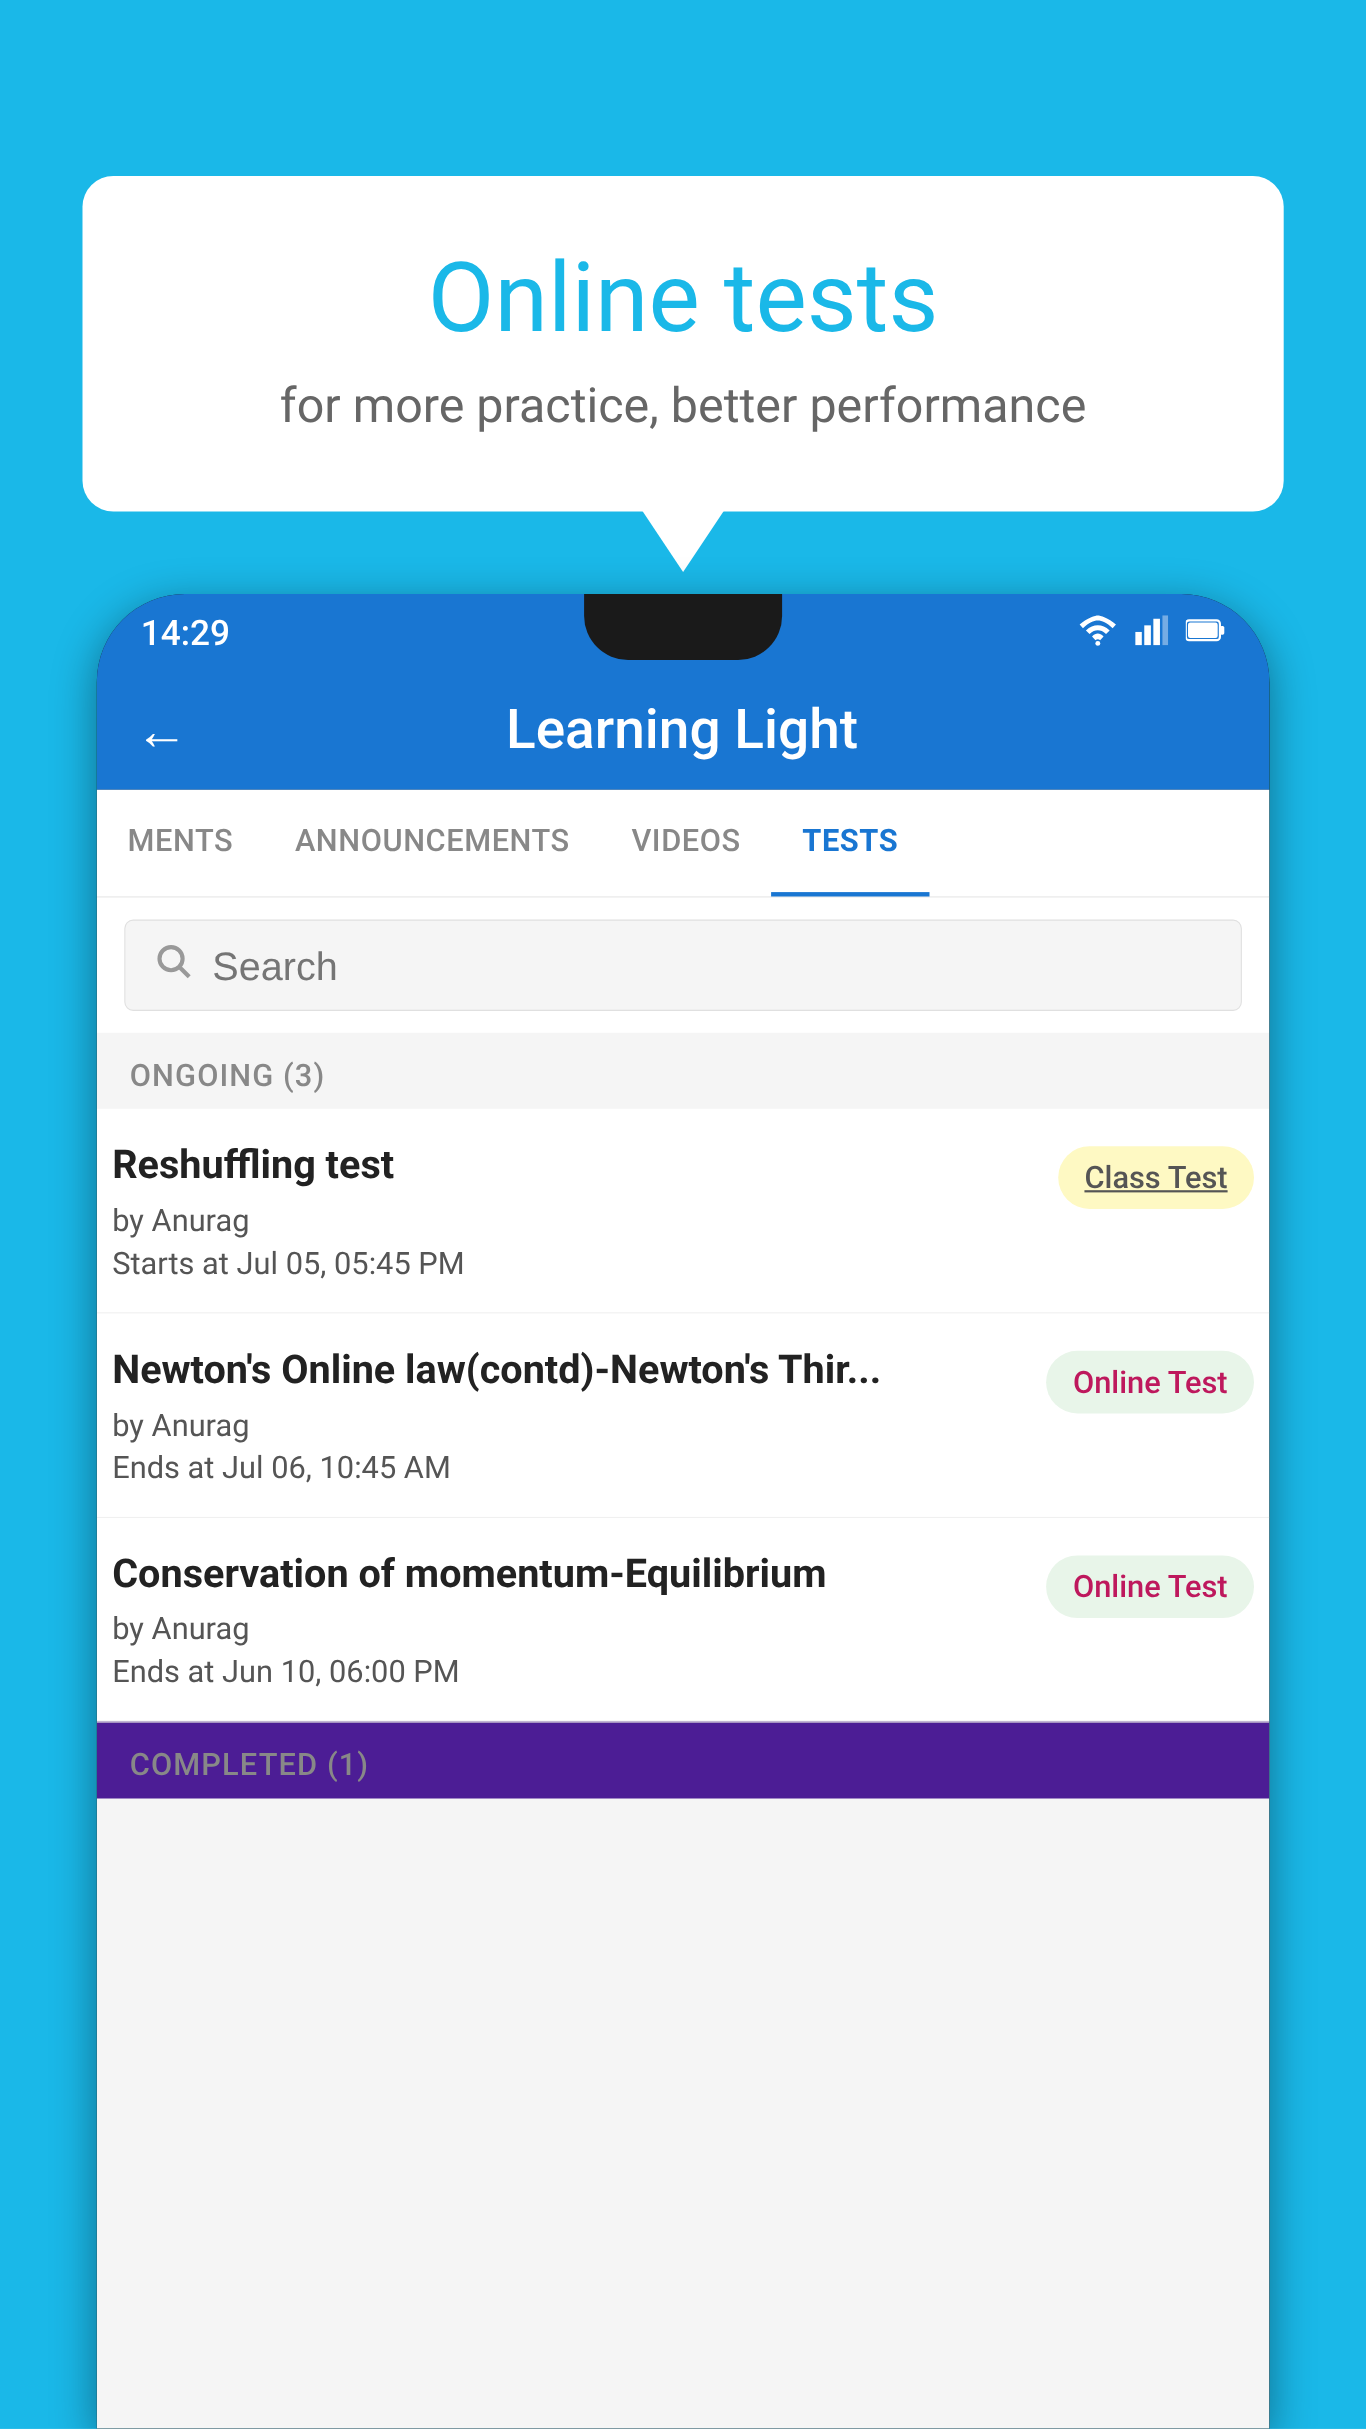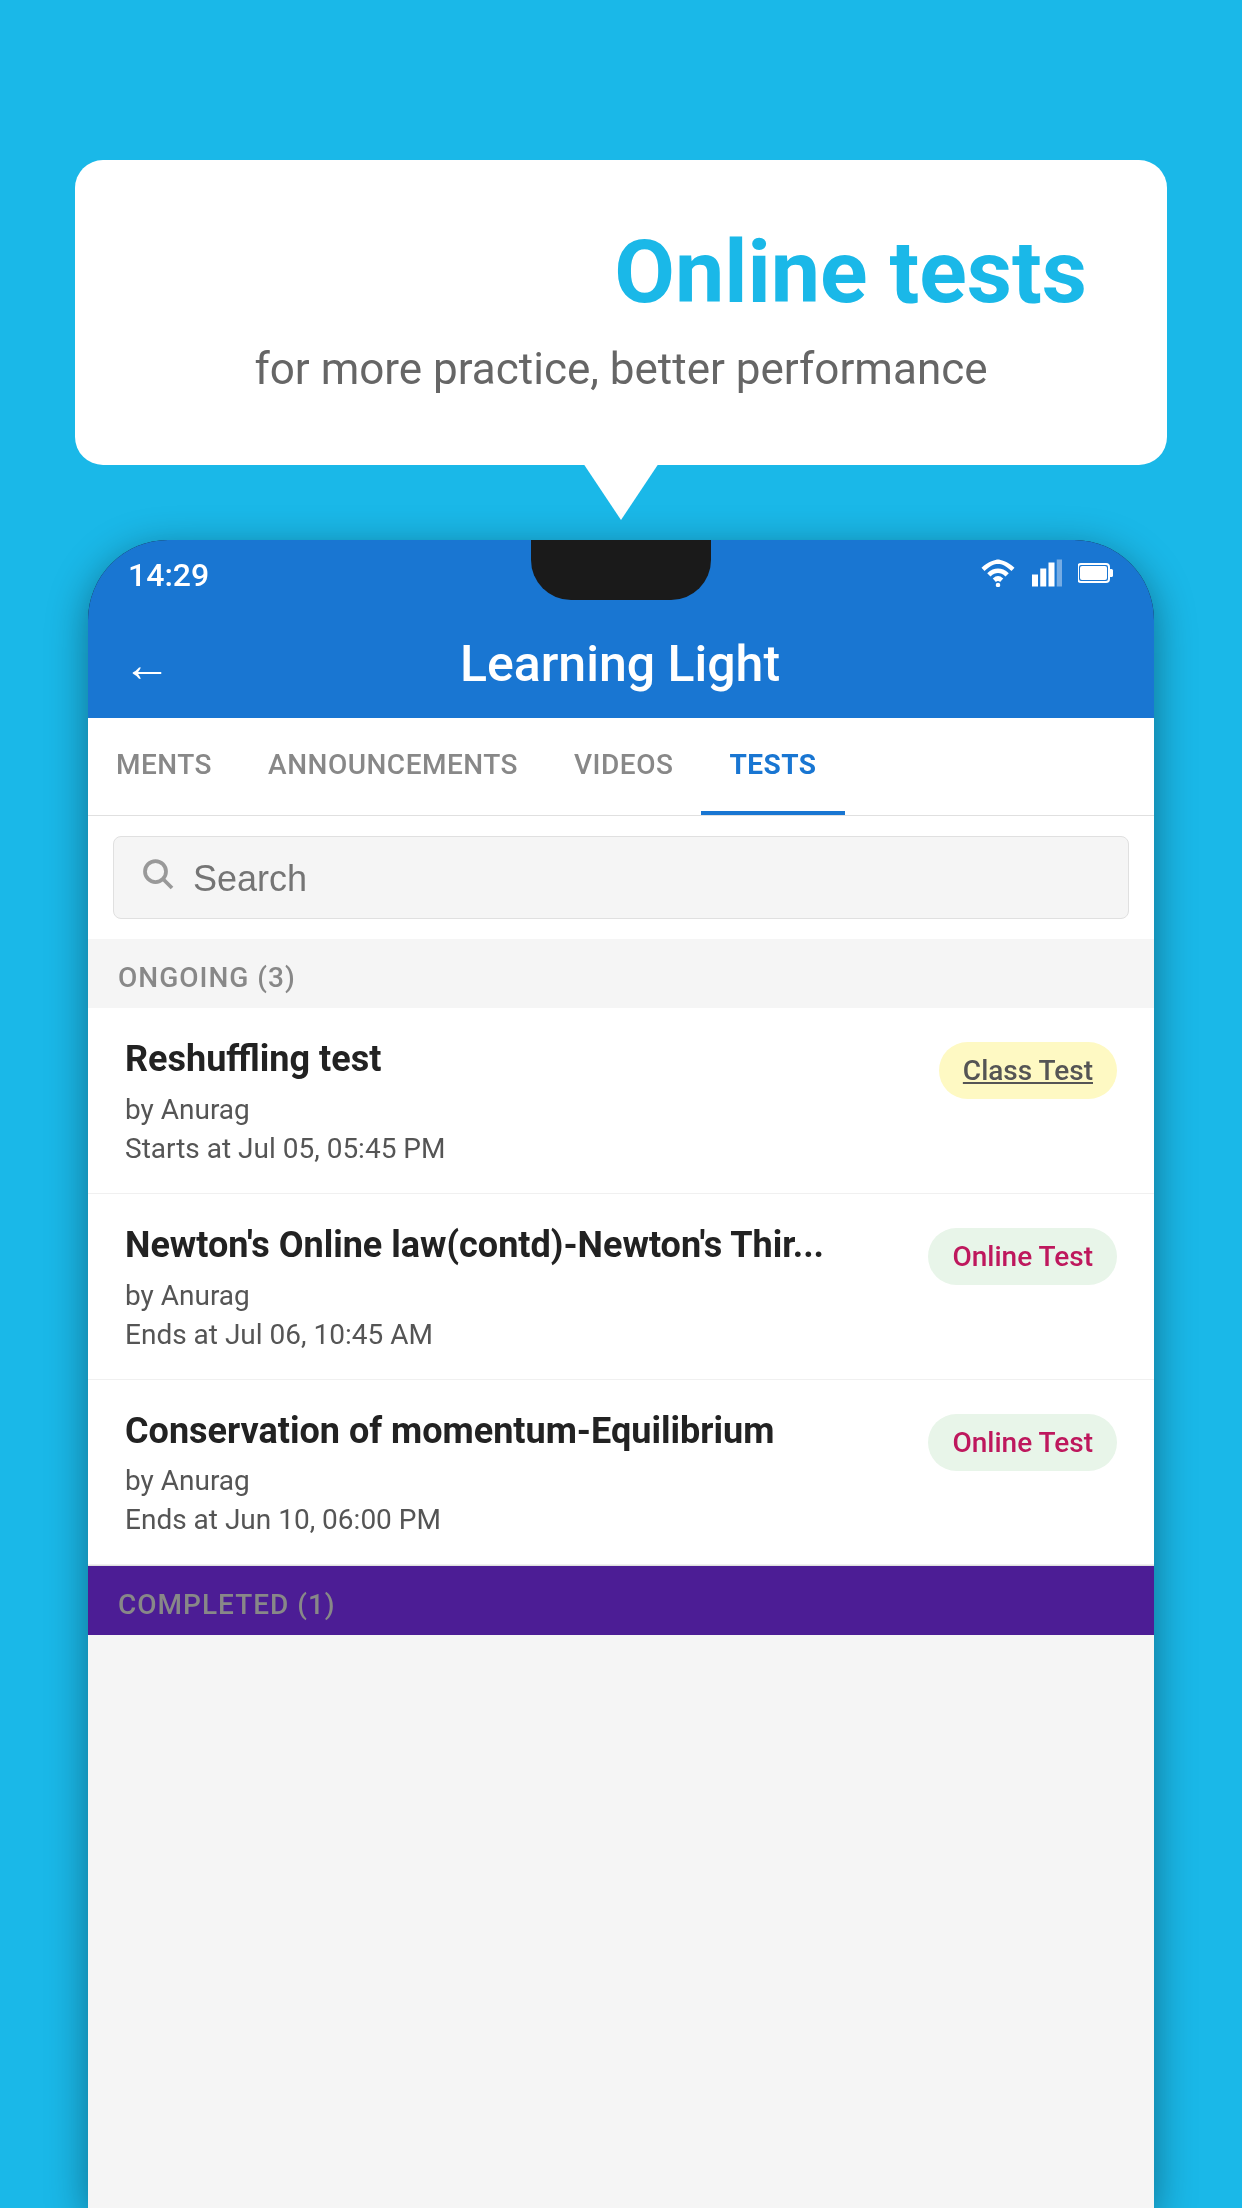--- a/index.html
+++ b/index.html
@@ -33,23 +33,22 @@
       width: 0;
       height: 0;
       border-left: 40px solid transparent;
       border-right: 40px solid transparent;
       border-top: 60px solid white;
     }
 
     .bubble-title {
       font-size: 88px;
       color: #1ab8e8;
-      font-weight: 700;
+      font-weight: 400;
       margin-bottom: 20px;
-      text-align: right;
     }
 
     .bubble-subtitle {
       font-size: 44px;
       color: #666;
       font-weight: 400;
     }
 
     
     .phone-frame {
@@ -196,21 +195,21 @@
       letter-spacing: 1px;
       background: #f5f5f5;
     }
 
     
     .test-list {
       background: white;
     }
 
     .test-item {
-      padding: 28px 37px;
+      padding: 28px 14px;
       border-bottom: 1px solid #f0f0f0;
       display: flex;
       align-items: flex-start;
       justify-content: space-between;
       gap: 20px;
     }
 
     .test-info {
       flex: 1;
     }

